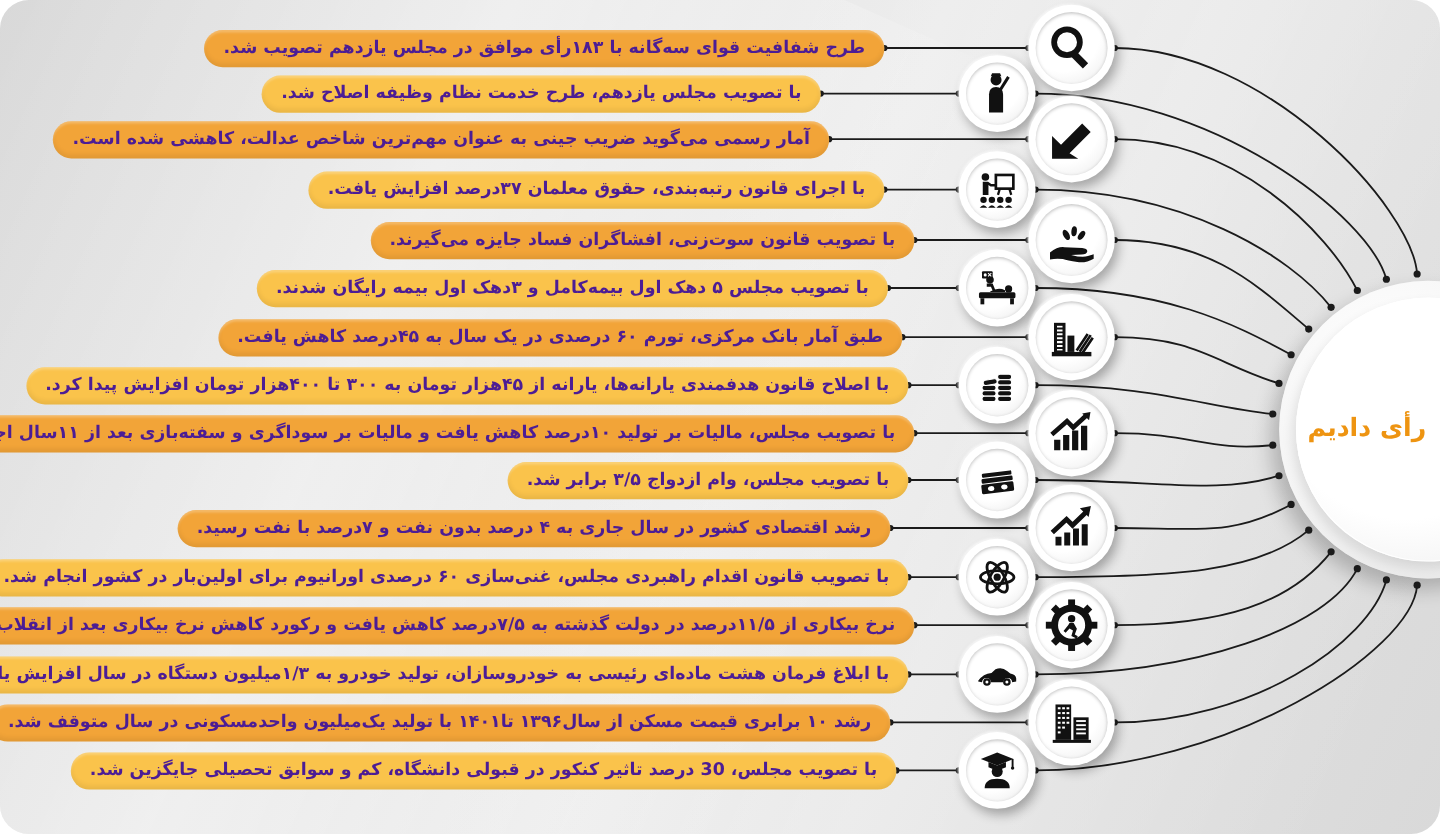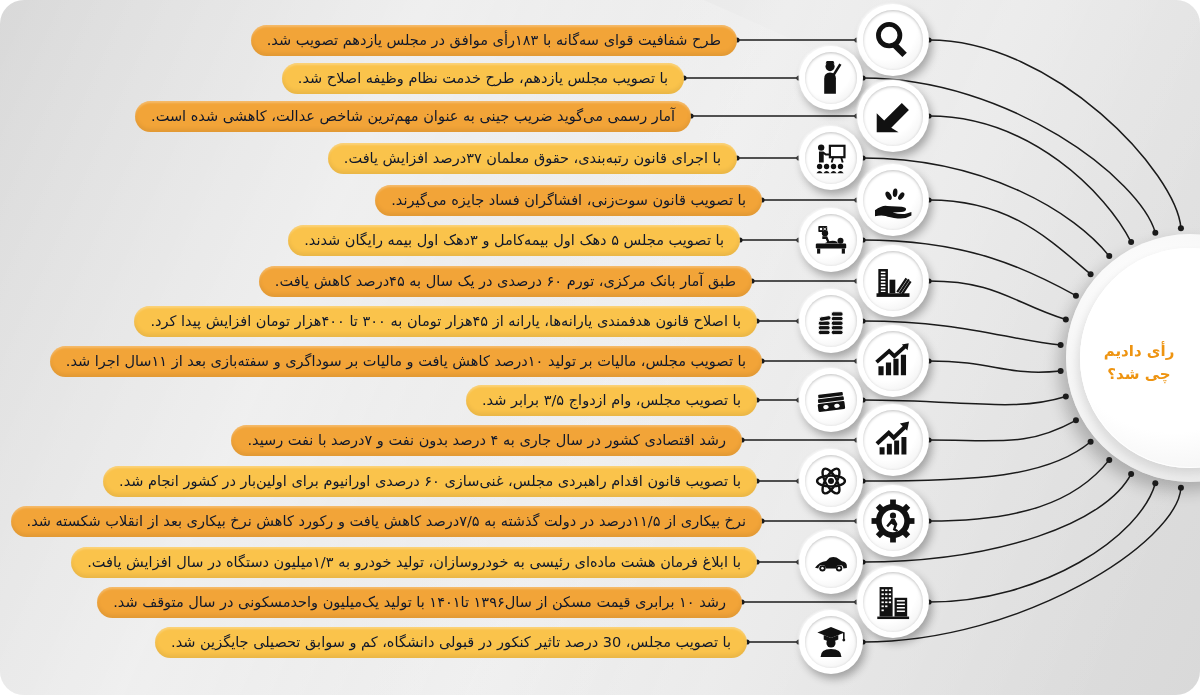--- a/index.html
+++ b/index.html
@@ -15,26 +15,26 @@
     background:linear-gradient(90deg,rgba(255,255,255,0) 0%,rgba(255,255,255,.45) 50%,rgba(255,255,255,0) 100%);}
   .streak2{left:500px;top:-200px;width:700px;height:1200px;transform:rotate(24deg);
     background:linear-gradient(90deg,rgba(255,255,255,0) 0%,rgba(255,255,255,.28) 50%,rgba(255,255,255,0) 100%);}
   .bigring{position:absolute;z-index:1;border-radius:50%;
     background:radial-gradient(circle at 36% 28%,#ffffff 0%,#f4f4f4 55%,#dedede 100%);
     box-shadow:-7px 9px 16px rgba(0,0,0,.22);}
   .bigcircle{position:absolute;z-index:1;border-radius:50%;
     background:radial-gradient(circle at 42% 32%,#ffffff 58%,#f6f6f6 78%,#e7e7e7 100%);
     box-shadow:-3px 5px 9px rgba(0,0,0,.10), inset 0 0 0 1px rgba(255,255,255,.9);}
   .bigcircle-text{position:absolute;z-index:2;text-align:center;direction:rtl;
-    font-weight:bold;font-size:15px;line-height:1.55;}
+    font-weight:bold;font-size:21px;line-height:1.55;}
   #connector-svg{position:absolute;left:0;top:0;z-index:2;}
   .pill{
     position:absolute;z-index:3;height:31px;border-radius:16px;
     display:flex;align-items:center;padding:0 16px;white-space:nowrap;
-    direction:rtl;font-weight:normal;font-size:14.5px;color:#0f172a;
+    direction:rtl;font-weight:bold;font-size:14.5px;color:#4c1d95;
     box-shadow:inset 0 -3px 4px rgba(0,0,0,.07), inset 0 2px 2px rgba(255,255,255,.25);
   }
   .icon-circle{
     position:absolute;z-index:4;border-radius:50%;background:#ffffff;
     box-shadow:3px 5px 9px rgba(0,0,0,.30), -1px -1px 2px rgba(255,255,255,.8);
     display:flex;align-items:center;justify-content:center;
   }
   .icon-inner{
     border-radius:50%;
     background:radial-gradient(circle at 38% 32%,#ffffff 55%,#f3f3f3 80%,#e1e1e1 100%);
@@ -46,21 +46,20 @@
 <body>
 
 <div class="canvas">
   <div class="streak streak1"></div>
   <div class="streak streak2"></div>
 
   <div class="bigring" style="left:1066px;top:234px;width:248px;height:248px;"></div>
   <div class="bigcircle" style="left:1080px;top:248px;width:220px;height:220px;"></div>
   <div class="bigcircle-text" style="left: 1080px; top: 340px; width: 118px; color: rgb(238, 148, 17);">
     <div>رأی دادیم</div>
-    <div>چی شد؟</div>
   </div>
 
   <svg id="connector-svg" width="1200" height="695">
       <line x1="737" y1="40" x2="857" y2="40" stroke="#1b1b1b" stroke-width="1.5"></line>
       <circle cx="737" cy="40" r="2.6" fill="#1b1b1b"></circle>
       <circle cx="857" cy="40" r="2.6" fill="#1b1b1b"></circle>
       <path d="M929 40 C1054.965829206632 40 1177.0950523573367 173.45065070193252 1180.9316584132637 228.31667346622285" fill="none" stroke="#1b1b1b" stroke-width="1.5"></path>
       <circle cx="929" cy="40" r="2.6" fill="#1b1b1b"></circle>
       <circle cx="1180.9316584132637" cy="228.31667346622285" r="3" fill="#1b1b1b"></circle>
       <line x1="684" y1="78" x2="799" y2="78" stroke="#1b1b1b" stroke-width="1.5"></line>

